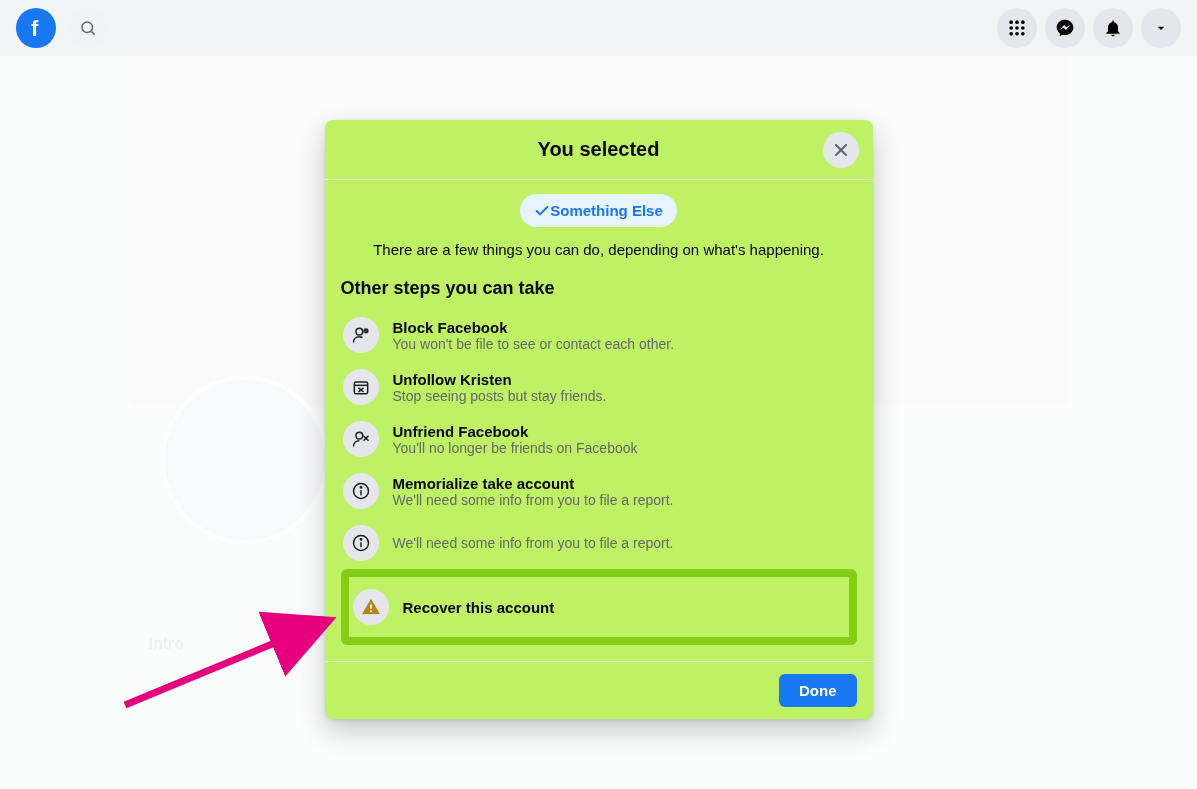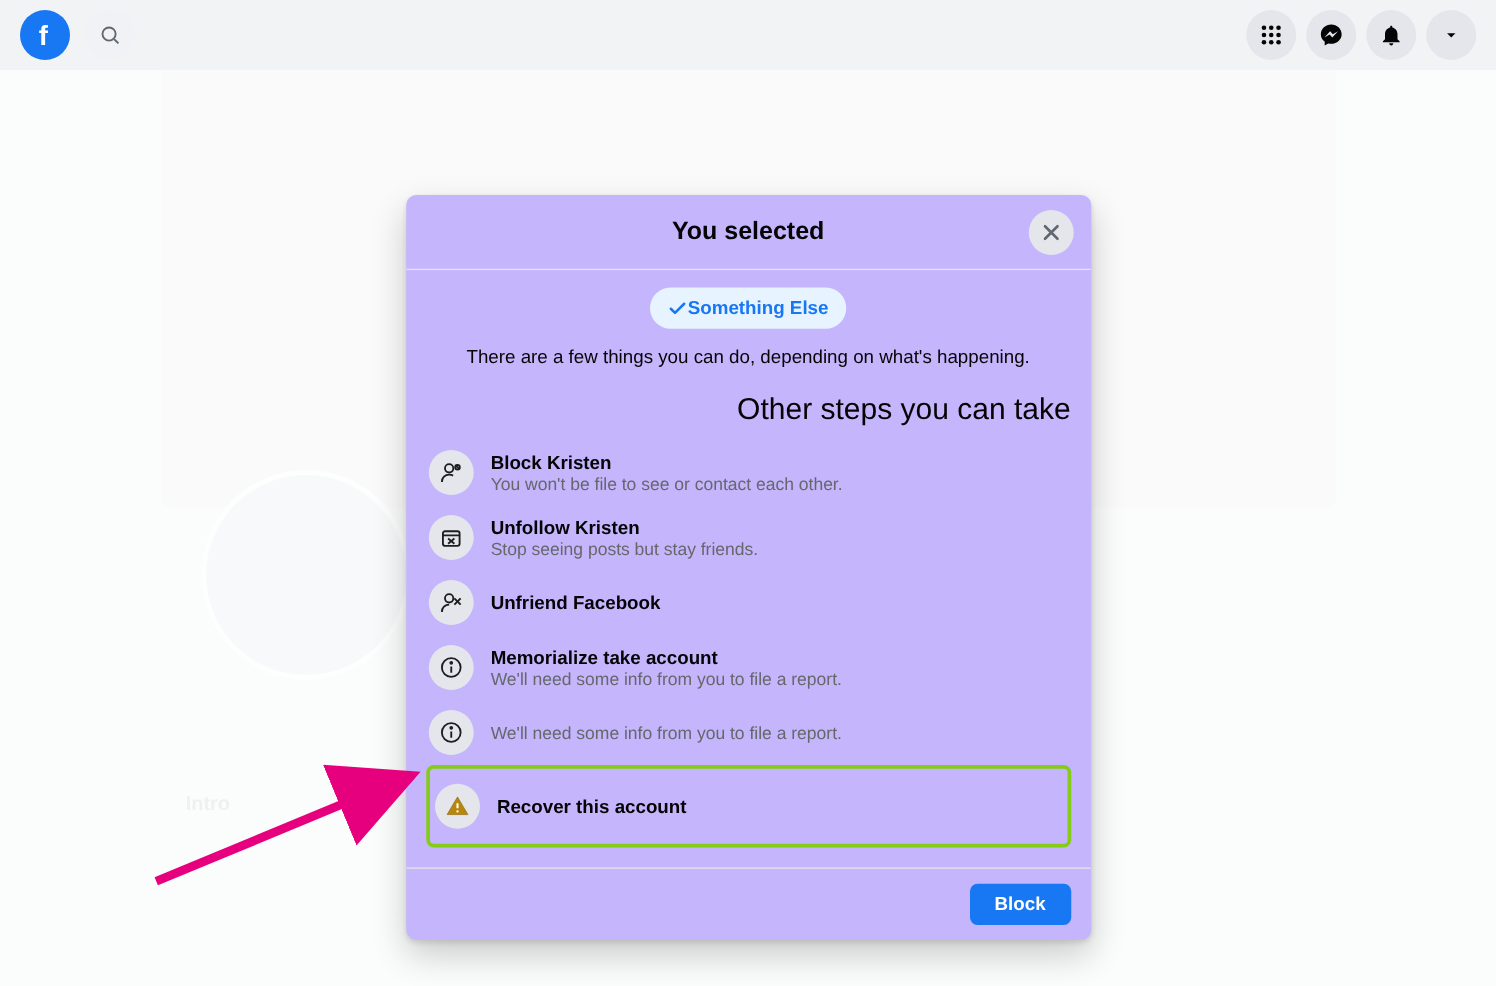--- a/index.html
+++ b/index.html
@@ -14,36 +14,36 @@
   .circle-btn { width: 40px; height: 40px; border-radius: 50%; background: #e4e6eb; display: flex; align-items: center; justify-content: center; }
   
   .bg-page { position: absolute; top: 56px; left: 0; right: 0; bottom: 0; background: #e9eaec; filter: blur(0.4px); opacity: 0.45; z-index: 1; }
   .cover { width: 940px; height: 350px; margin: 0 auto; background: #d8dadd; border-radius: 0 0 8px 8px; }
   .profile-row { width: 940px; margin: 0 auto; display: flex; align-items: flex-end; padding: 0 32px; position: relative; top: -30px; }
   .avatar { width: 168px; height: 168px; border-radius: 50%; background: #c8cace; border: 4px solid #fff; }
   .profile-name { font-size: 32px; font-weight: 700; color: #333; margin-left: 24px; margin-bottom: 30px; }
   .subtabs { width: 940px; margin: 40px auto 0; height: 60px; display: flex; align-items: center; padding: 0 20px; gap: 40px; color: #666; font-weight: 600; }
   .overlay { position: absolute; top:56px; left:0; right:0; bottom:0; background: rgba(255,255,255,0.8); z-index: 10; }
   
-  .dialog { position: absolute; left: 50%; transform: translateX(-50%); top: 120px; width: 548px; background: #c4b5fd; border-radius: 8px; box-shadow: 0 12px 28px rgba(0,0,0,0.2), 0 2px 4px rgba(0,0,0,0.1); z-index: 40; overflow: hidden; margin-top: 36px; }
+  .dialog { position: absolute; left: 50%; transform: translateX(-50%); top: 120px; width: 548px; background: #bef264; border-radius: 8px; box-shadow: 0 12px 28px rgba(0,0,0,0.2), 0 2px 4px rgba(0,0,0,0.1); z-index: 40; overflow: hidden; }
   .dlg-header { position: relative; text-align: center; padding: 18px 60px; border-bottom: 1px solid #e4e6eb; }
   .dlg-title { font-size: 20px; font-weight: 700; color: #050505; }
   .close-btn { position: absolute; right: 14px; top: 12px; width: 36px; height: 36px; border-radius: 50%; background: #e4e6eb; display: flex; align-items: center; justify-content: center; cursor: pointer; }
   .dlg-body { padding: 10px 16px 16px; }
   .chip-wrap { display:flex; justify-content:center; margin-top: 4px; margin-bottom: 14px; }
   .chip { display: inline-flex; align-items: center; gap: 0; background: #e7f3ff; color: #1877f2; font-weight: 600; font-size: 15px; padding: 8px 14px; border-radius: 18px; }
   .desc { text-align: center; color: #050505; font-size: 15px; margin-bottom: 20px; }
-  .section-title { font-size: 24px; font-weight: 400; color: #050505; margin-bottom: 10px; text-align: right; }
+  .section-title { font-size: 18px; font-weight: 700; color: #050505; margin-bottom: 10px; }
   .step-list { display: flex; flex-direction: column; }
   .step { display: flex; align-items: center; gap: 14px; padding: 8px 2px; border-radius: 8px; cursor: pointer; }
   .step-icon { width: 36px; height: 36px; min-width:36px; border-radius: 50%; background: #e4e6eb; display: flex; align-items: center; justify-content: center; }
   .step-text { display: flex; flex-direction: column; }
   .step-title { font-size: 15px; font-weight: 600; color: #050505; }
   .step-sub { font-size: 14px; color: #65676b; }
-  .highlight-box { border: 3px solid #84cc16; border-radius: 6px; padding: 4px 2px; text-align: center; }
+  .highlight-box { border: 8px solid #84cc16; border-radius: 6px; padding: 4px 2px; text-align: center; }
   .dlg-footer { border-top: 1px solid #e4e6eb; padding: 12px 16px; display: flex; justify-content: flex-end; }
   .done-btn { background: #1877f2; color: #fff; font-weight: 600; font-size: 15px; padding: 8px 20px; border: none; border-radius: 6px; cursor: pointer; }
   
   .arrow { position: absolute; z-index: 50; left: 115px; top: 480px; pointer-events: none; }
   
   svg { display:block; }
 </style>
 </head>
 <body>
 
@@ -131,21 +131,21 @@
       <div class="step">
         <div class="step-icon">
           <svg width="20" height="20" viewBox="0 0 24 24" fill="none" stroke="#1c1e21" stroke-width="1.8">
               <circle cx="10" cy="8" r="4"></circle>
               <path d="M3 21c0-4 3-7 7-7 1.4 0 2.7.4 3.8 1"></path>
               <circle cx="18" cy="7" r="2.2"></circle>
               <line x1="16" y1="5" x2="20" y2="9"></line>
             </svg>
         </div>
         <div class="step-text">
-          <div class="step-title">Block Kristen</div>
+          <div class="step-title">Block Facebook</div>
           <div class="step-sub">You won't be file to see or contact each other.</div>
         </div>
       </div>
 
       <div class="step">
         <div class="step-icon">
           <svg width="20" height="20" viewBox="0 0 24 24" fill="none" stroke="#1c1e21" stroke-width="1.8">
               <rect x="4" y="6" width="16" height="14" rx="2"></rect>
               <line x1="4" y1="10" x2="20" y2="10"></line>
               <line x1="9" y1="13" x2="15" y2="18"></line>
@@ -162,20 +162,21 @@
         <div class="step-icon">
           <svg width="20" height="20" viewBox="0 0 24 24" fill="none" stroke="#1c1e21" stroke-width="1.8">
               <circle cx="10" cy="8" r="4"></circle>
               <path d="M3 21c0-4 3-7 7-7"></path>
               <line x1="15" y1="8" x2="21" y2="14"></line>
               <line x1="21" y1="8" x2="15" y2="14"></line>
             </svg>
         </div>
         <div class="step-text">
           <div class="step-title">Unfriend Facebook</div>
+          <div class="step-sub">You'll no longer be friends on Facebook</div>
         </div>
       </div>
 
       <div class="step">
         <div class="step-icon">
           <svg width="20" height="20" viewBox="0 0 24 24" fill="none" stroke="#1c1e21" stroke-width="1.8">
               <circle cx="12" cy="12" r="9"></circle>
               <line x1="12" y1="11" x2="12" y2="17"></line>
               <circle cx="12" cy="7.5" r="0.9" fill="#1c1e21"></circle>
             </svg>
@@ -210,21 +211,21 @@
           </div>
           <div class="step-text">
             <div class="step-title">Recover this account</div>
           </div>
         </div>
       </div>
 
     </div>
   </div>
   <div class="dlg-footer">
-    <button class="done-btn">Block</button>
+    <button class="done-btn">Done</button>
   </div>
 </div>
 
 <svg class="arrow" width="240" height="240" viewBox="0 0 240 240">
   <defs>
     <marker id="ah" markerWidth="12" markerHeight="12" refX="9" refY="5" orient="auto">
       <path d="M0,0 L10,5 L0,10 Z" fill="#e6007e"></path>
     </marker>
   </defs>
   <line x1="10" y1="225" x2="215" y2="140" stroke="#e6007e" stroke-width="7" marker-end="url(#ah)"></line>

